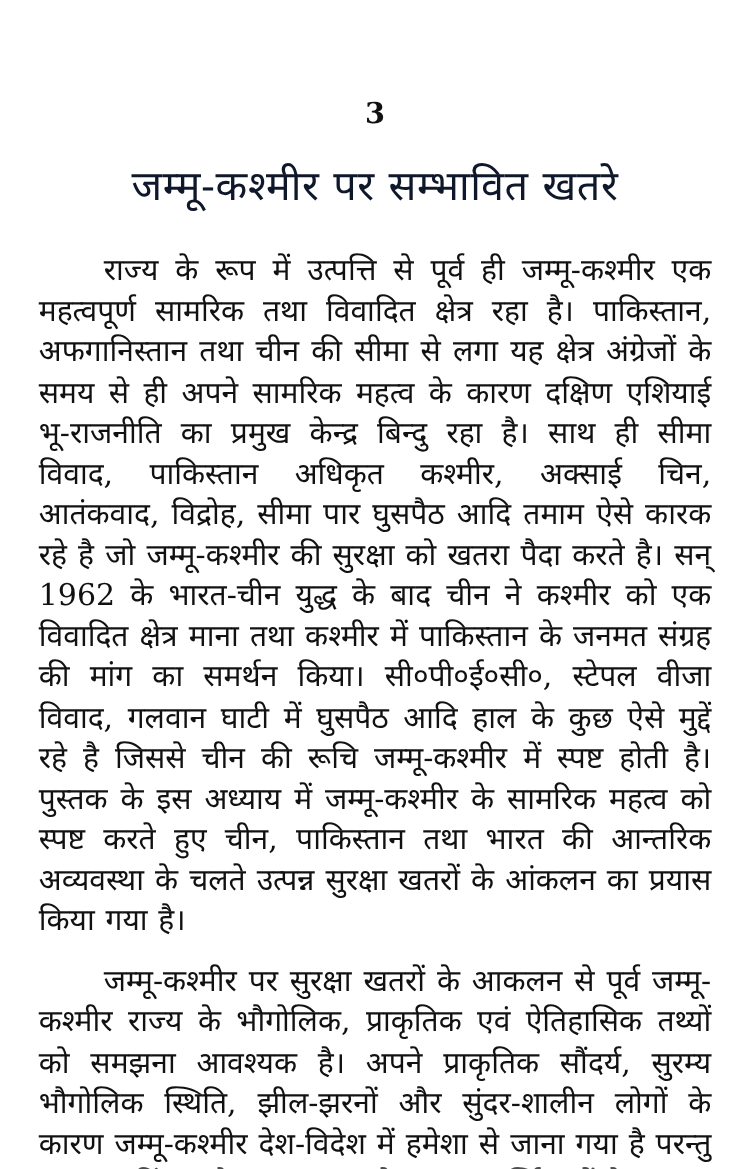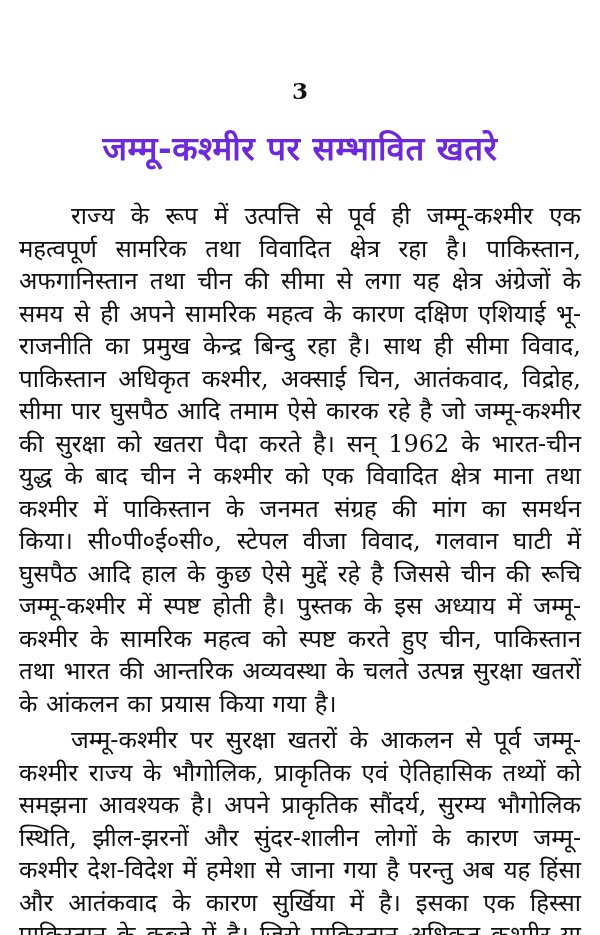--- a/index.html
+++ b/index.html
@@ -25,31 +25,31 @@
     text-align: center;
     font-size: 23px;
     font-weight: 600;
     line-height: 26px;
     color: #111111;
   }
   .chapter-title {
     margin-top: 20px;
     text-align: center;
     font-size: 33px;
-    font-weight: 700;
+    font-weight: 400;
     line-height: 50px;
     letter-spacing: 0.5px;
-    color: #6d28d9;
+    color: #0f172a;
     white-space: nowrap;
   }
   .body-text {
     margin-top: 26px;
   }
   .body-text p {
-    margin: 4px;
+    margin: 16px;
     font-size: 24px;
     line-height: 32.5px;
     text-align: justify;
     text-indent: 52px;
     word-spacing: 1px;
     color: #111111;
   }
 </style>
 </head>
 <body>

